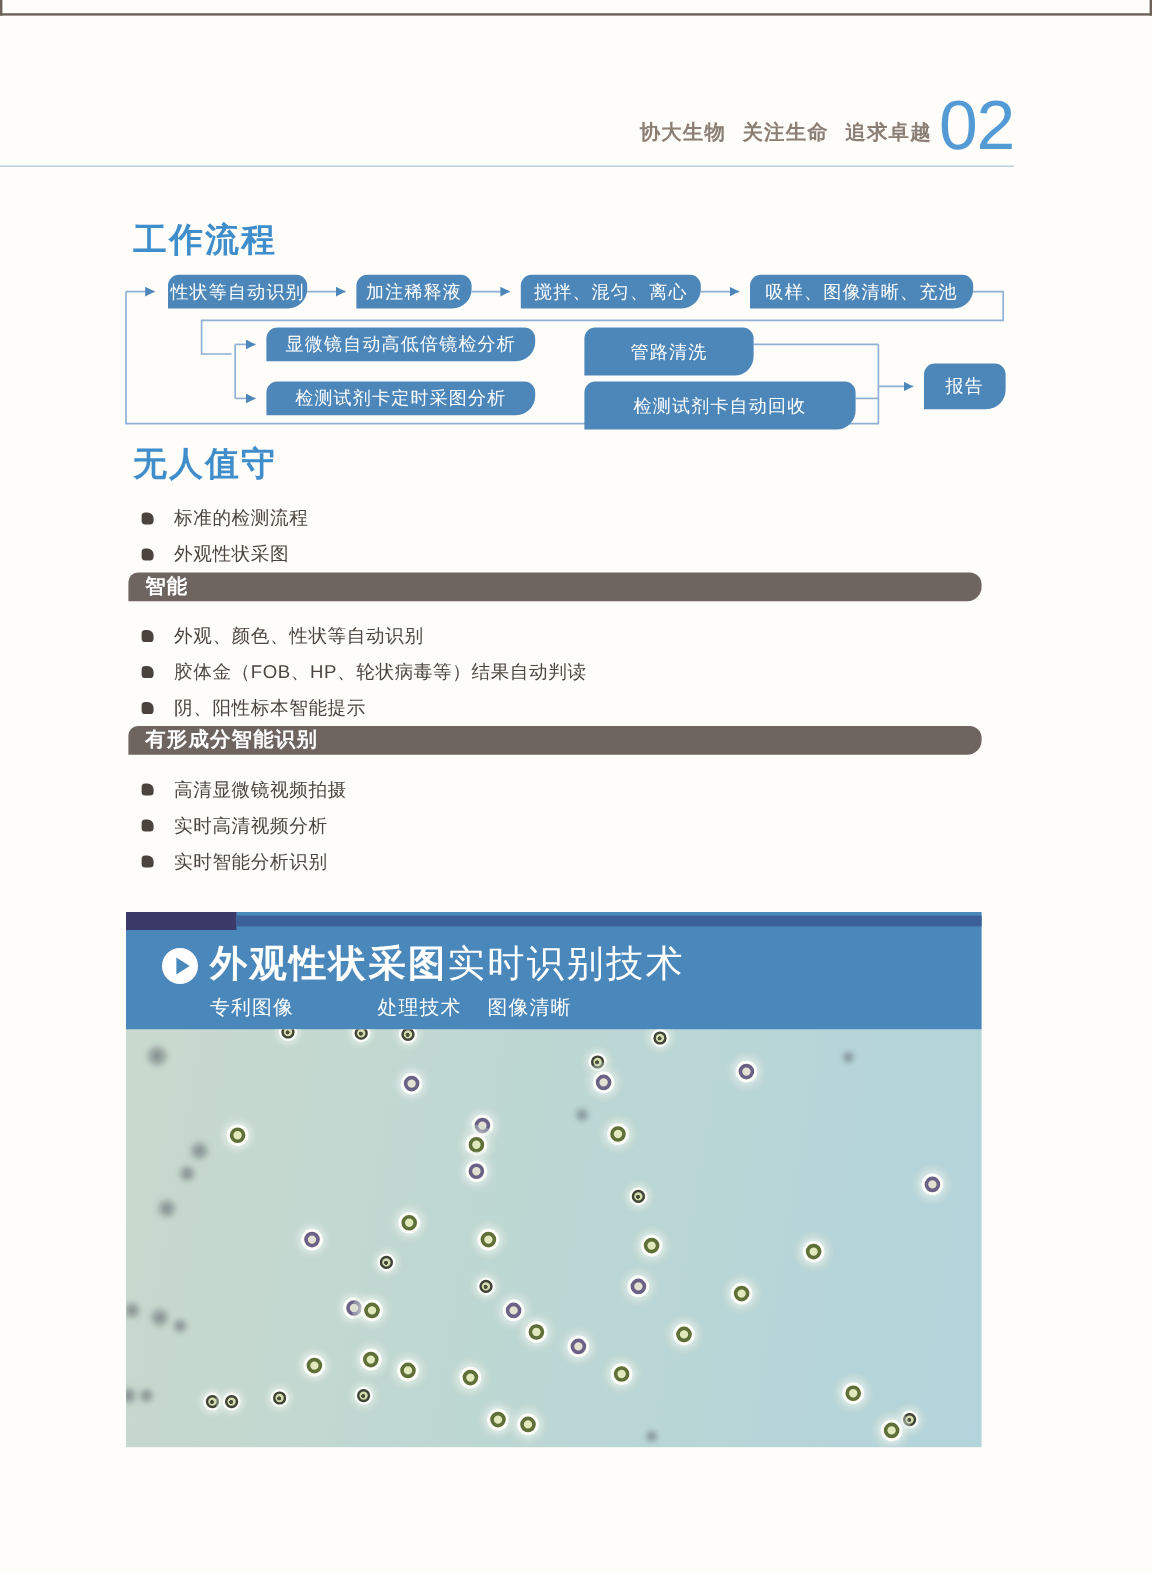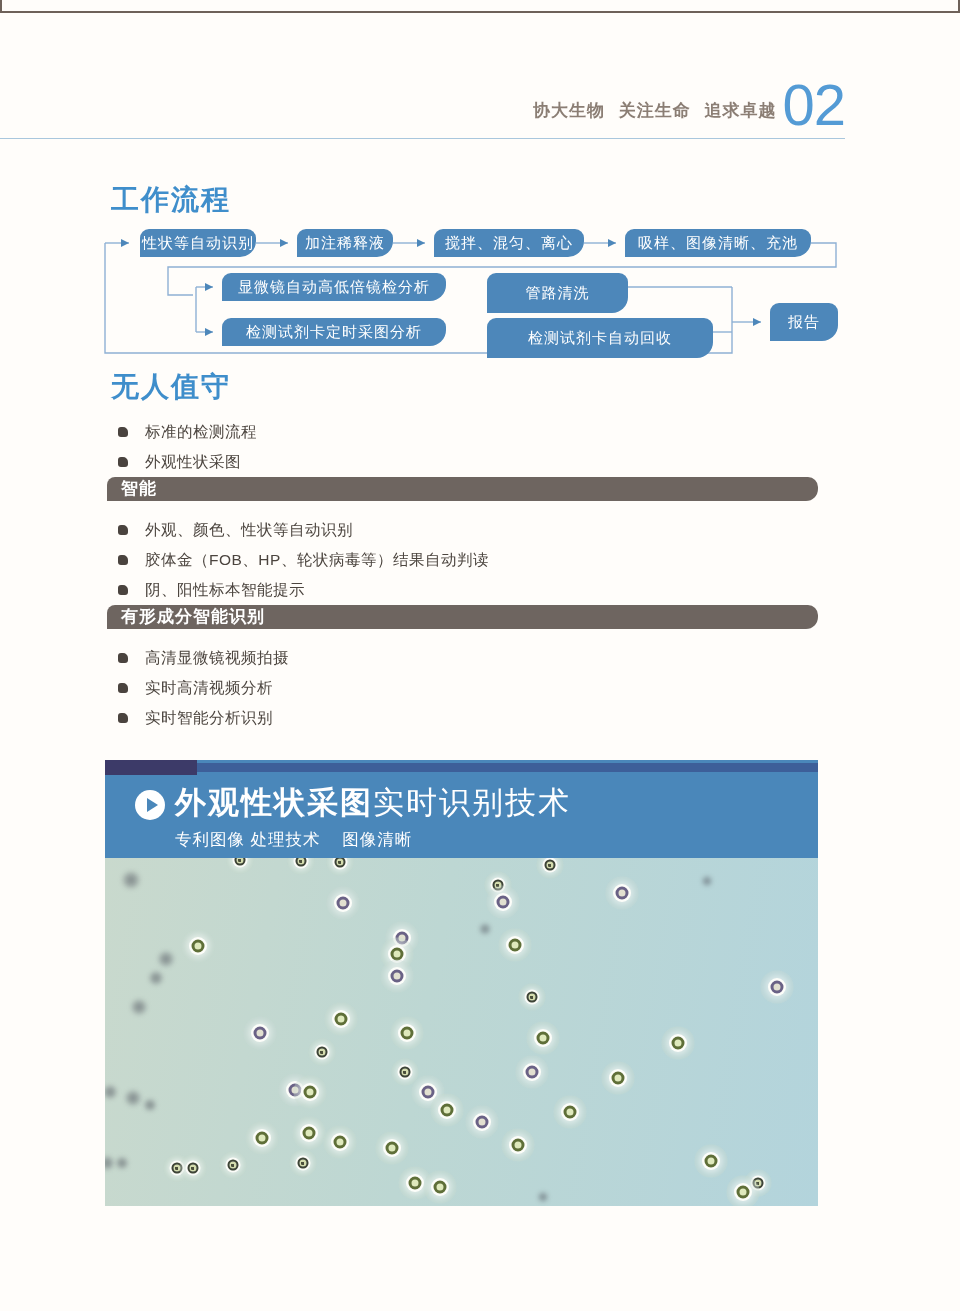--- a/index.html
+++ b/index.html
@@ -39,21 +39,21 @@
   
   .banner{position:absolute;left:105px;top:760px;width:713px;height:98px;background:#4a87ba;}
   .banner .tab{position:absolute;left:0;top:0;width:92px;height:15px;background:#3c3a68;}
   .banner .strip{position:absolute;left:92px;top:3px;right:0;height:9px;background:#3d5f99;}
   .play{position:absolute;left:30px;top:30px;width:30px;height:30px;border-radius:50%;background:#ffffff;}
   .play::after{content:"";position:absolute;left:12px;top:8px;width:0;height:0;
                border-left:11px solid #4a87ba;border-top:7px solid transparent;border-bottom:7px solid transparent;}
   .banner-title{position:absolute;left:70px;top:22px;color:#ffffff;font-size:31px;white-space:nowrap;letter-spacing:2px;}
   .banner-title .bold{font-weight:bold;}
   .banner-subs{position:absolute;left:70px;top:69px;color:#ffffff;font-size:16.5px;white-space:nowrap;letter-spacing:1px;}
-  .banner-subs span:nth-child(2){}
+  .banner-subs span:nth-child(2){margin-left:64px;}
   .banner-subs span:nth-child(3){margin-left:16px;}
 
   
   .micrograph{position:absolute;left:105px;top:858px;width:713px;height:348px;overflow:hidden;
               background:linear-gradient(100deg,#c9d9cd 0%,#bdd7d3 45%,#b3d4dc 100%);}
   .cell{position:absolute;width:13px;height:13px;border-radius:50%;transform:translate(-50%,-50%);box-sizing:border-box;}
   .cv0{background:#dfe9bc;border:3px solid #5f6f38;
        box-shadow:0 0 0 2.5px #fcfdf9,0 0 6px 5px rgba(255,255,255,0.55),0 0 0 10px rgba(198,219,206,0.35);}
   .cv1{background:#e2e0d0;border:3px solid #6a6286;
        box-shadow:0 0 0 2.5px #fcfdf9,0 0 6px 5px rgba(255,255,255,0.5),0 0 0 10px rgba(198,219,210,0.32);}

